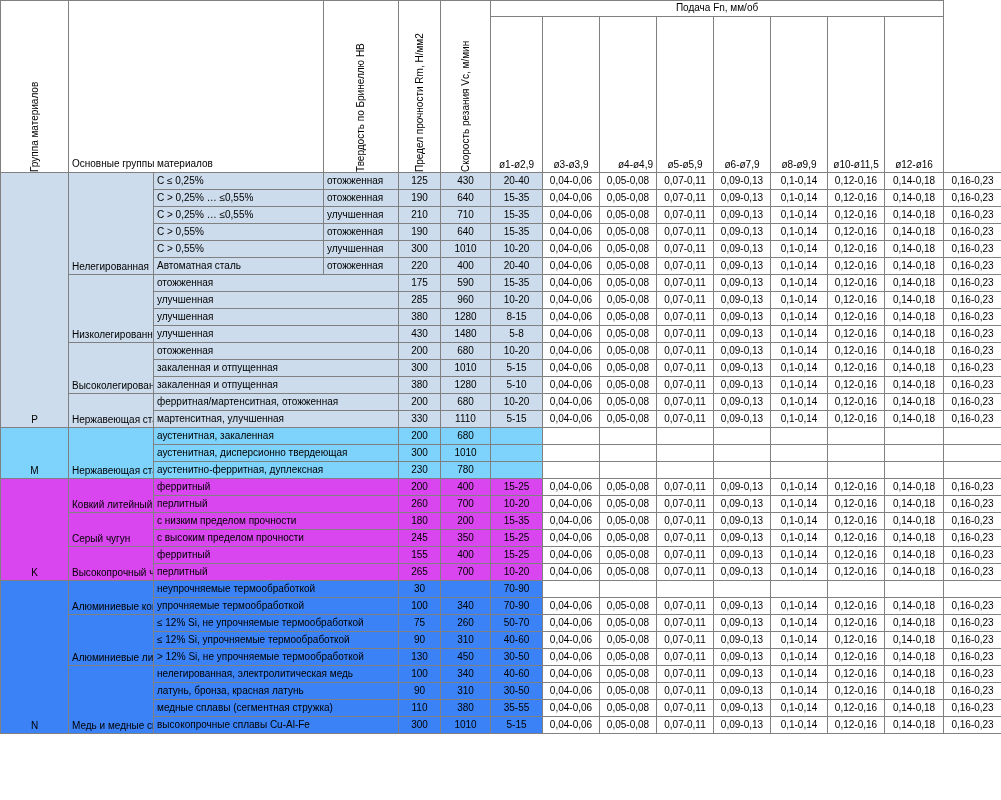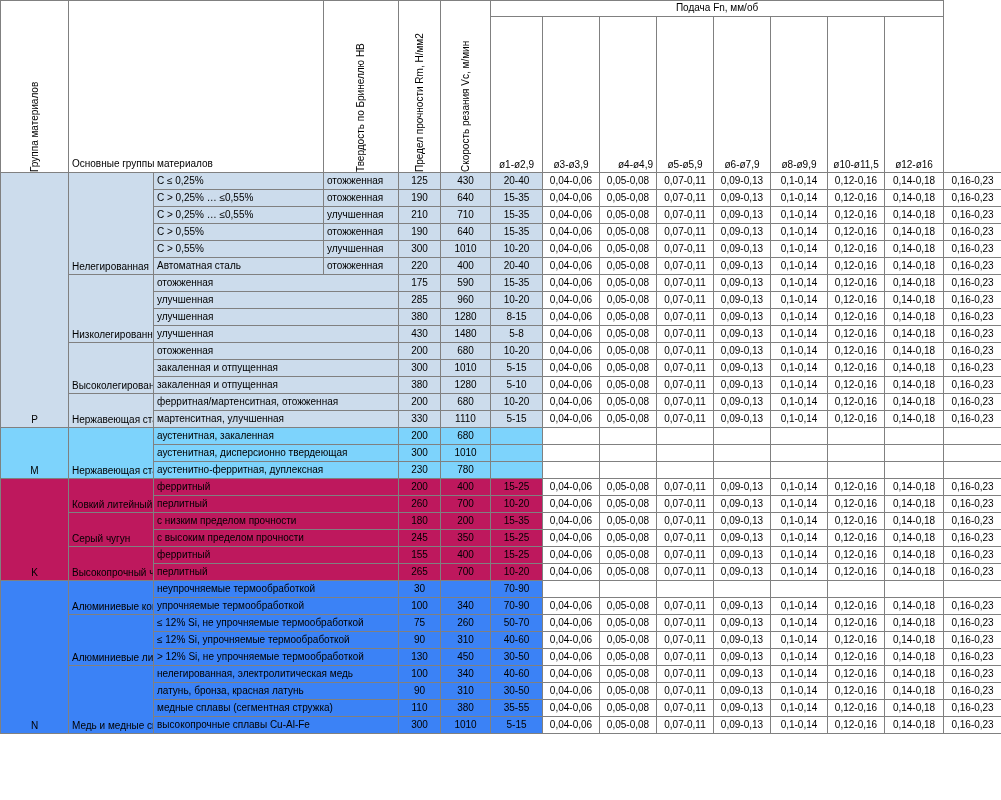--- a/index.html
+++ b/index.html
@@ -42,21 +42,21 @@
   .hdr-top {
     text-align: center;
     vertical-align: middle;
   }
   .c { text-align: center; }
   .l { text-align: left; }
 
   
   .grp-P { background: #ccdcec; }
   .grp-M { background: #7dd3fc; }
-  .grp-K { background: #be185d; margin-top: 14px; }
+  .grp-K { background: #d946ef; margin-top: 14px; }
   .grp-N { background: #3b82f6; }
   .white { background: #ffffff; }
 
   .grp-label {
     text-align: center;
     vertical-align: middle;
     font-size: 10px;
   }
   .sub-label {
     vertical-align: middle;

